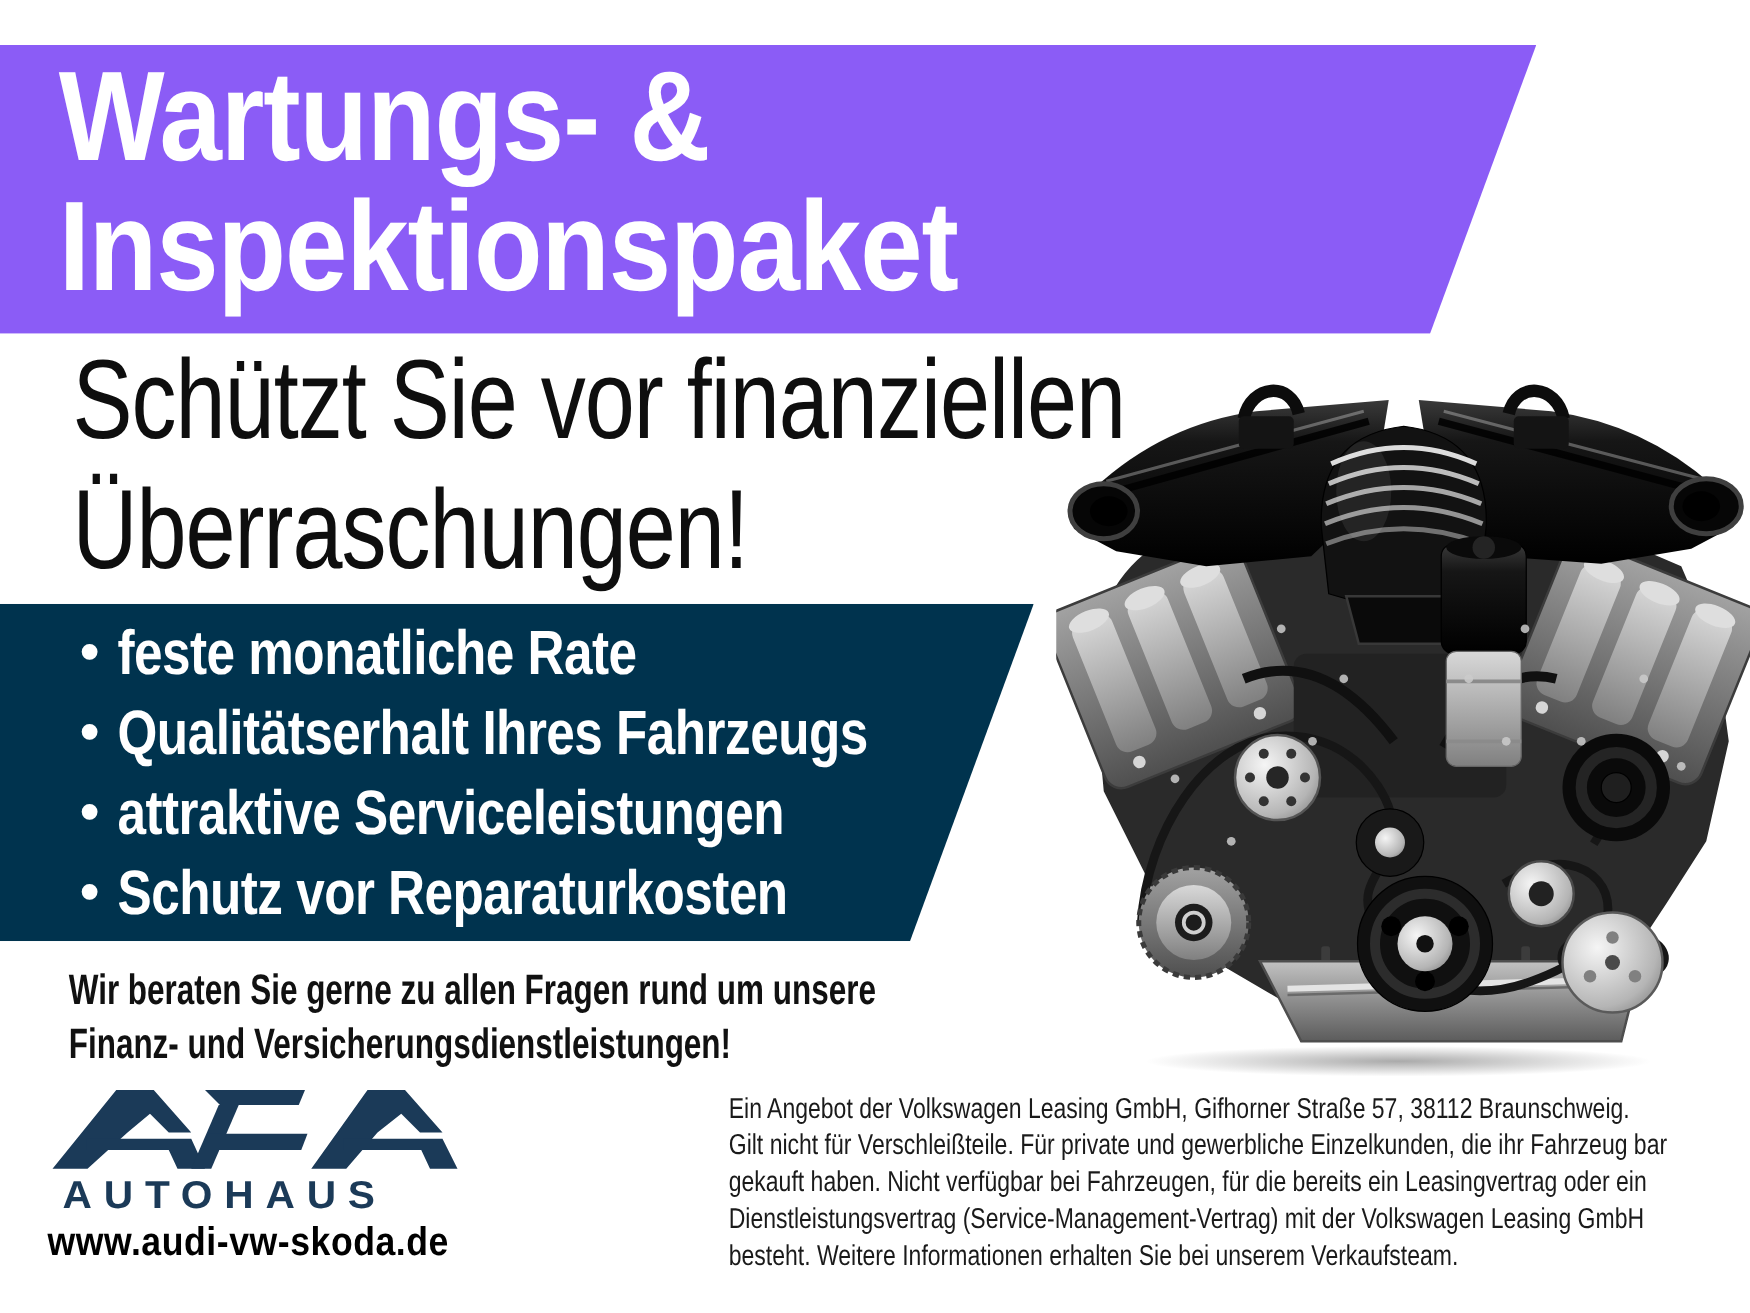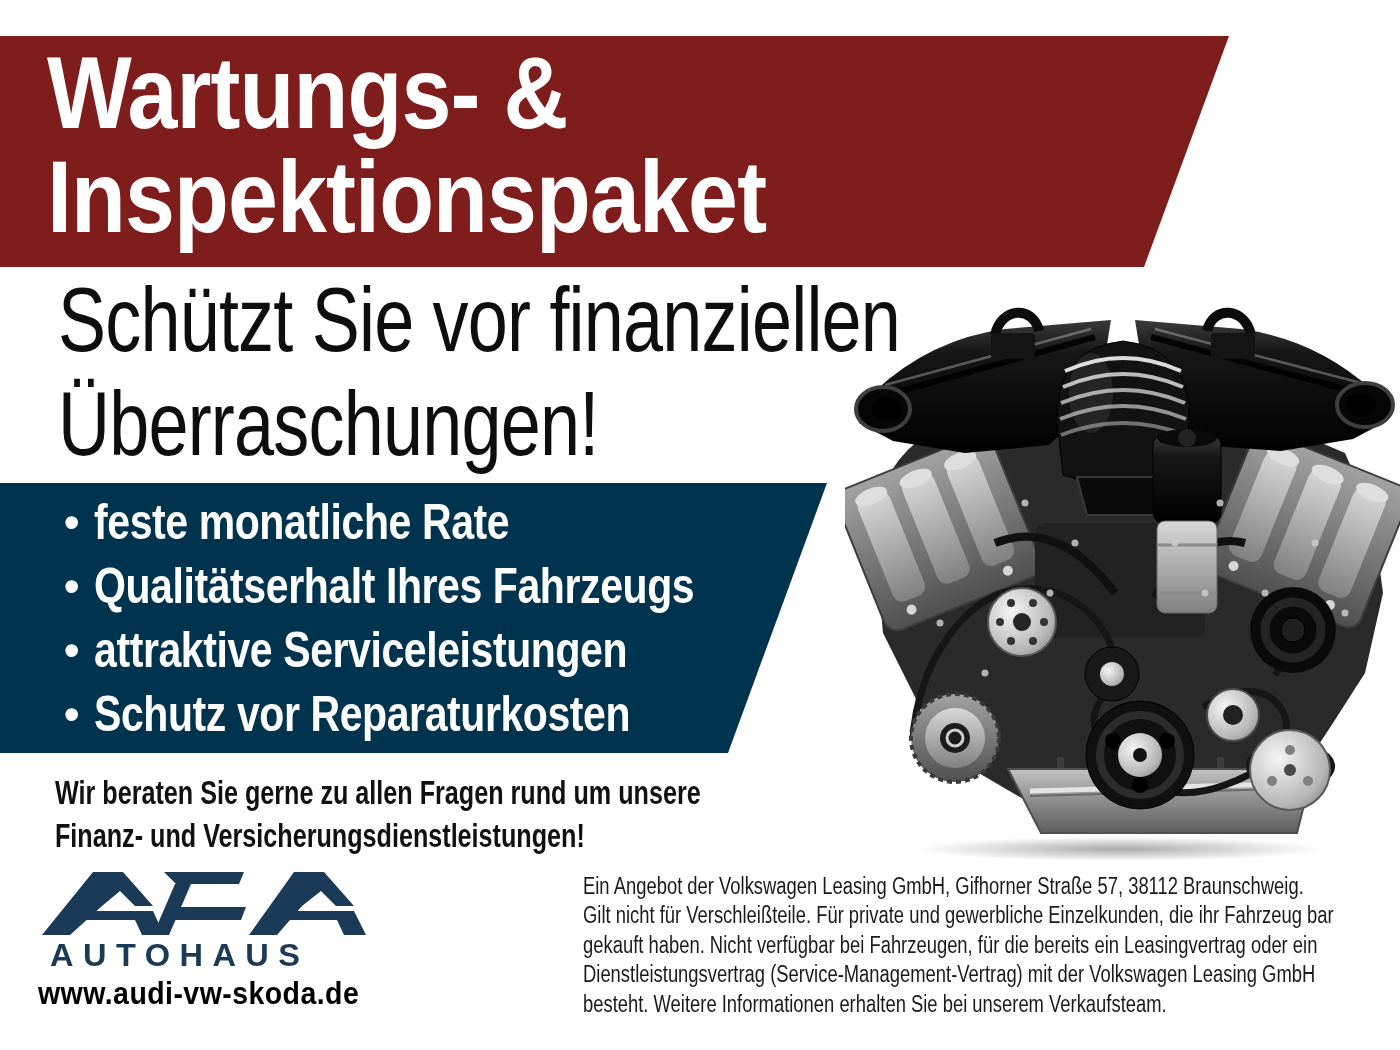--- a/index.html
+++ b/index.html
@@ -5,21 +5,21 @@
   html,body{margin:0;padding:0;}
   body{
     width:1400px;height:1050px;background:#ffffff;position:relative;overflow:hidden;
     font-family:"Liberation Sans",sans-serif;
   }
   .poster{position:absolute;inset:0;}
 
   
   .banner-top{
     position:absolute;left:0;top:36px;width:1229px;height:231px;
-    background:#7f1d1d;
+    background:#8b5cf6;
     clip-path:polygon(0 0,100% 0,calc(100% - 85px) 100%,0 100%);
   }
   .banner-top-text{
     position:absolute;left:47px;top:5px;
     color:#ffffff;font-weight:700;font-size:102px;line-height:104px;
     transform:scaleX(.88);transform-origin:0 0;white-space:nowrap;
     letter-spacing:-1px;
   }
 
   

